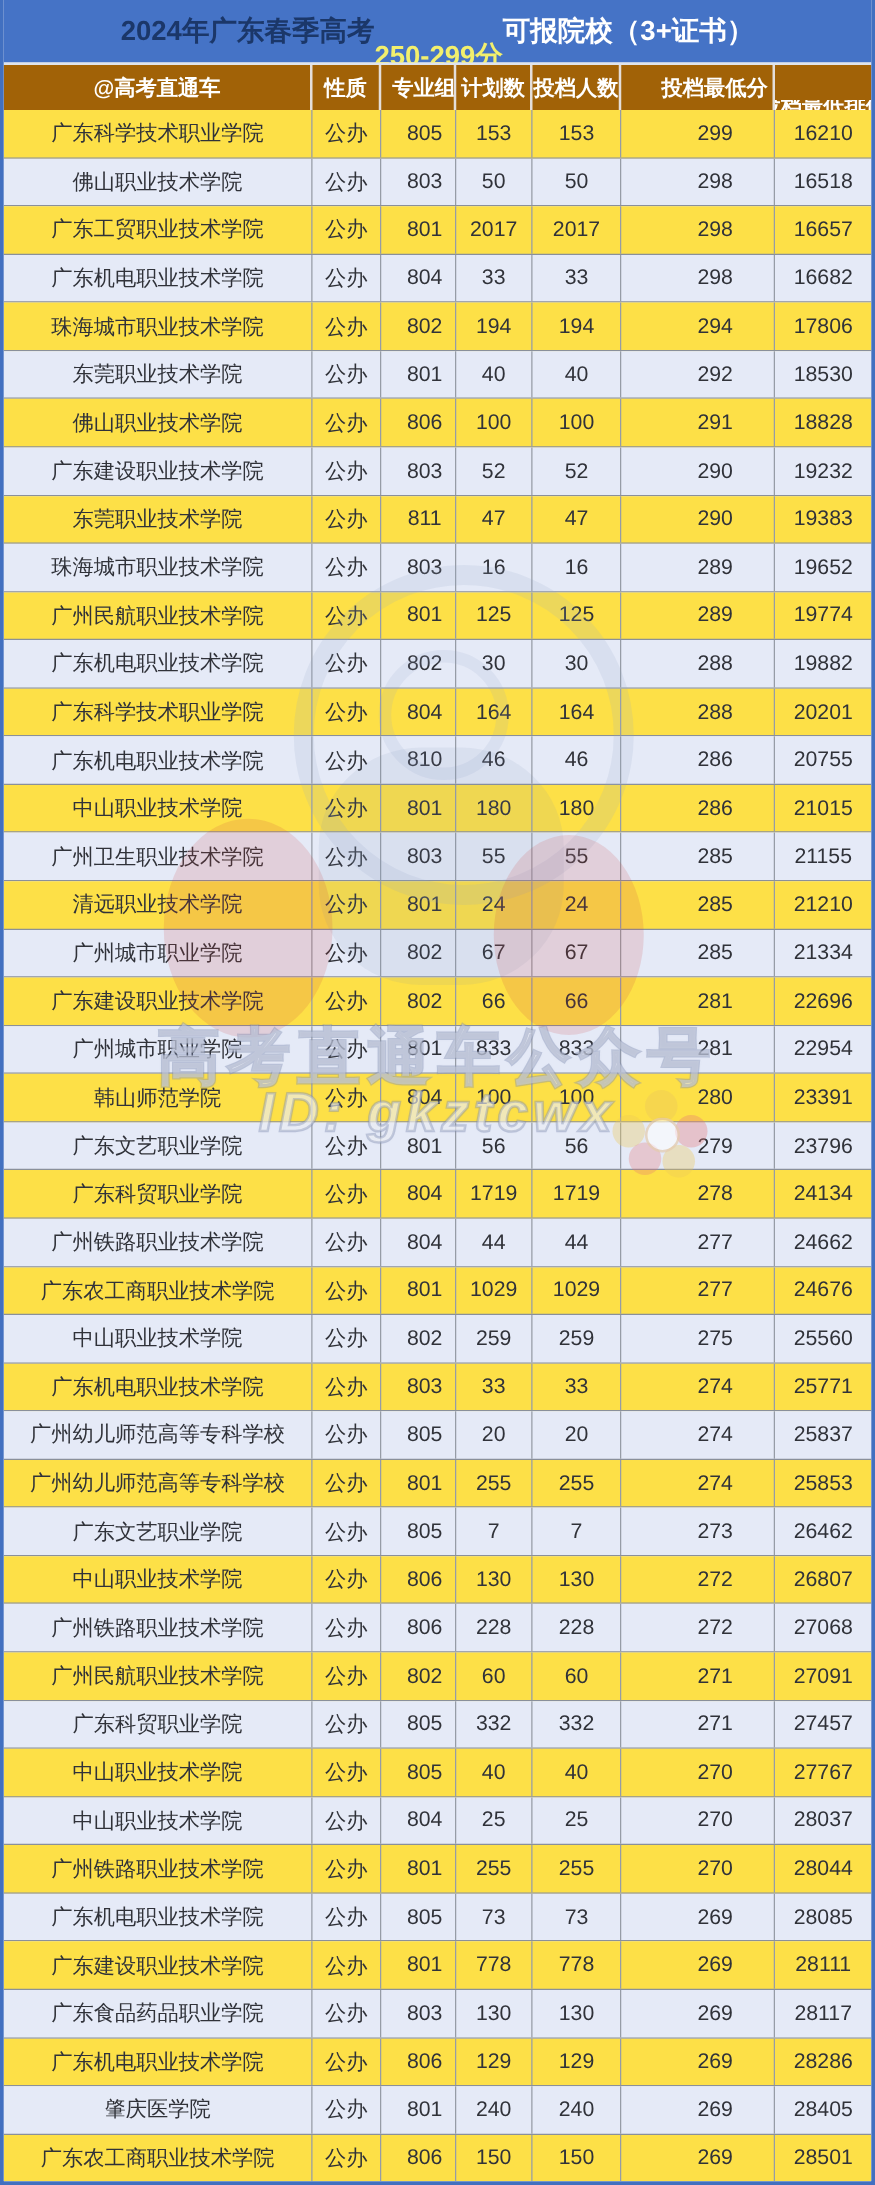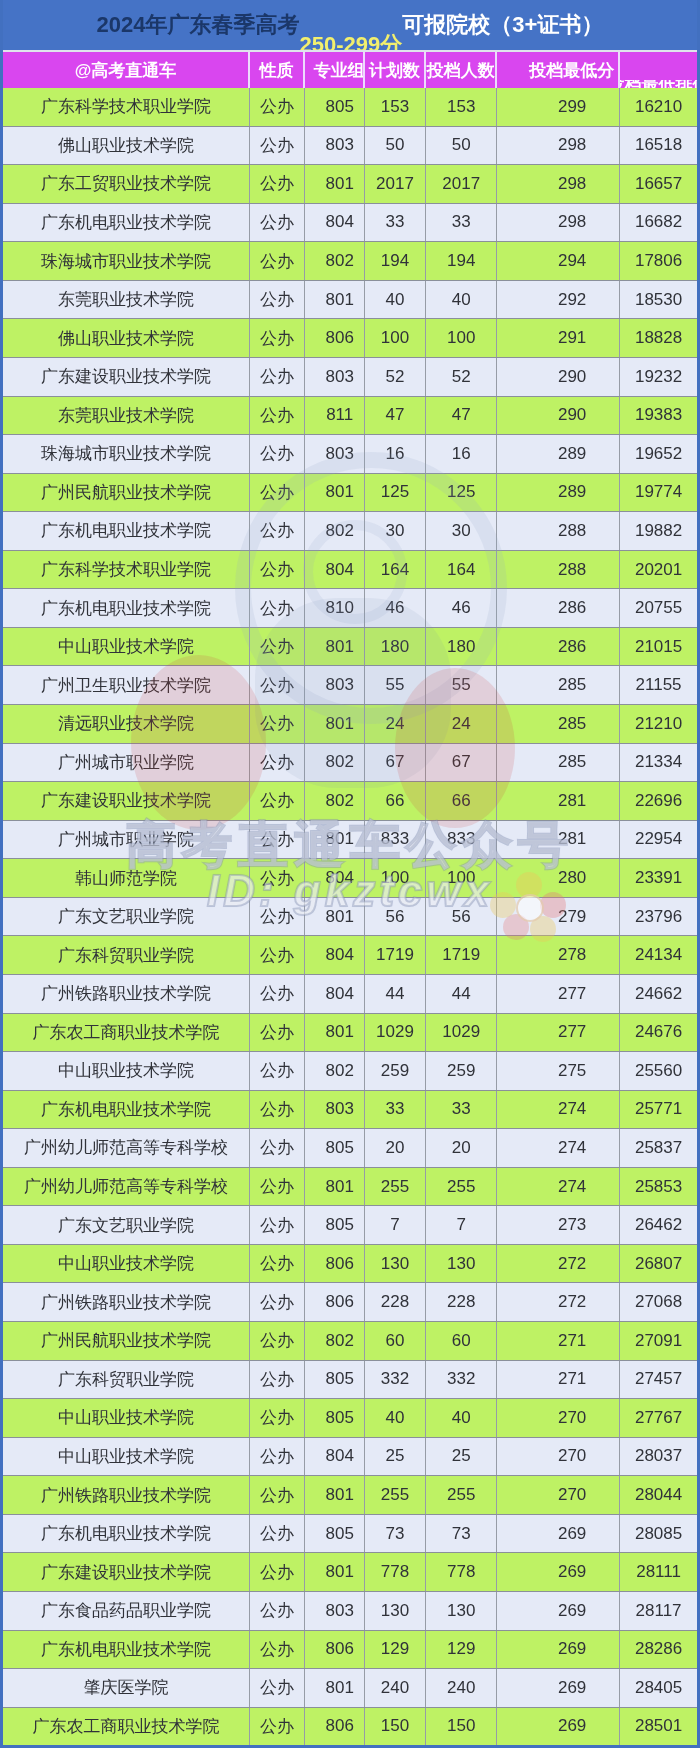--- a/index.html
+++ b/index.html
@@ -20,32 +20,32 @@
     background:#4573c6;
     display:flex;align-items:center;justify-content:center;
     font-size:22px;font-weight:bold;white-space:nowrap;
   }
   .titlebar .t-navy{color:#1b3769;}
   .titlebar .t-hl{color:#f2ef6d;margin-top:40px;}
   .titlebar .t-white{color:#ffffff;}
   .title-divider{height:2px;flex:0 0 2px;background:#dfe4ec;}
   .thead{
     height:36px;flex:0 0 36px;
-    background:#d946ef;
+    background:#a16207;
     display:flex;
   }
   .thead .cell{
     color:#ffffff;font-weight:bold;font-size:17px;
     border-right:2px solid rgba(240,245,255,0.85);
   }
   .thead .cell:last-child{border-right:none;margin-top:28px;}
   .tbody{flex:1;display:flex;flex-direction:column;}
   .row{
     flex:1;display:flex;
-    background:#bef264;
+    background:#fde047;
     border-bottom:1px solid #8a909a;
     box-sizing:border-box;
   }
   .row:nth-child(even){background:#e5eaf7;}
   .row:last-child{border-bottom:none;}
   .cell{
     display:flex;align-items:center;justify-content:center;
     box-sizing:border-box;
     font-size:17px;color:#303239;
     white-space:nowrap;overflow:hidden;

